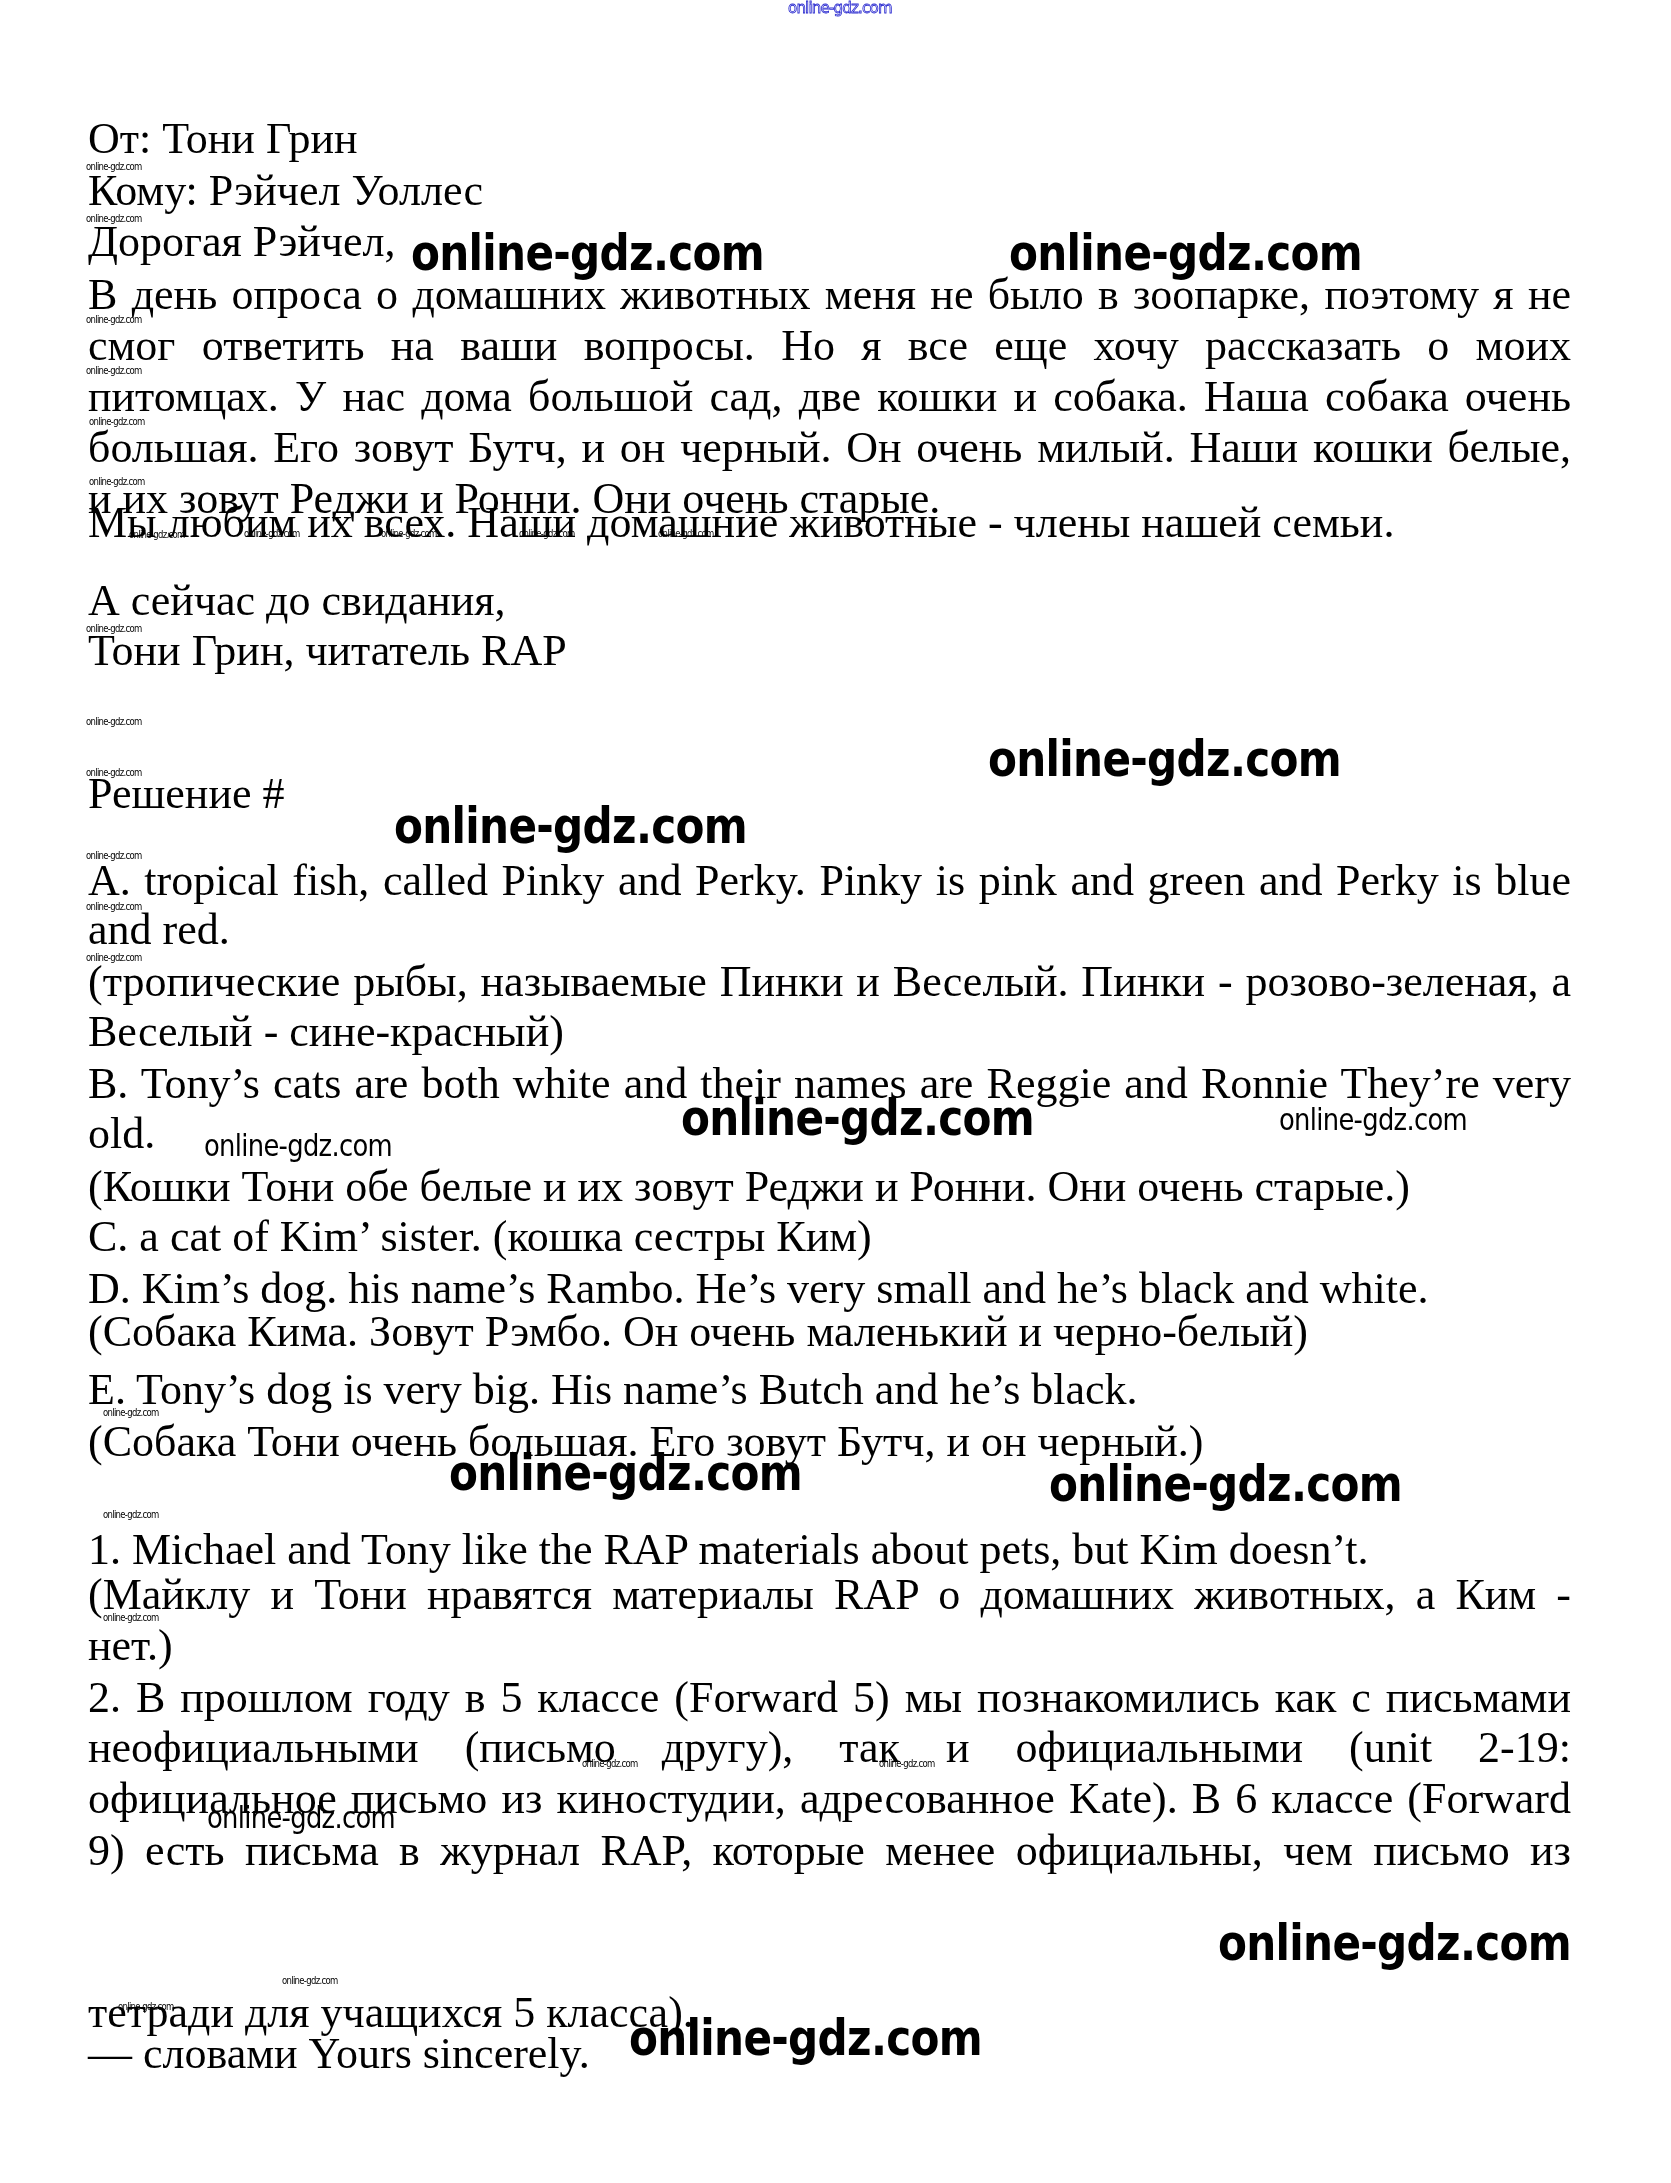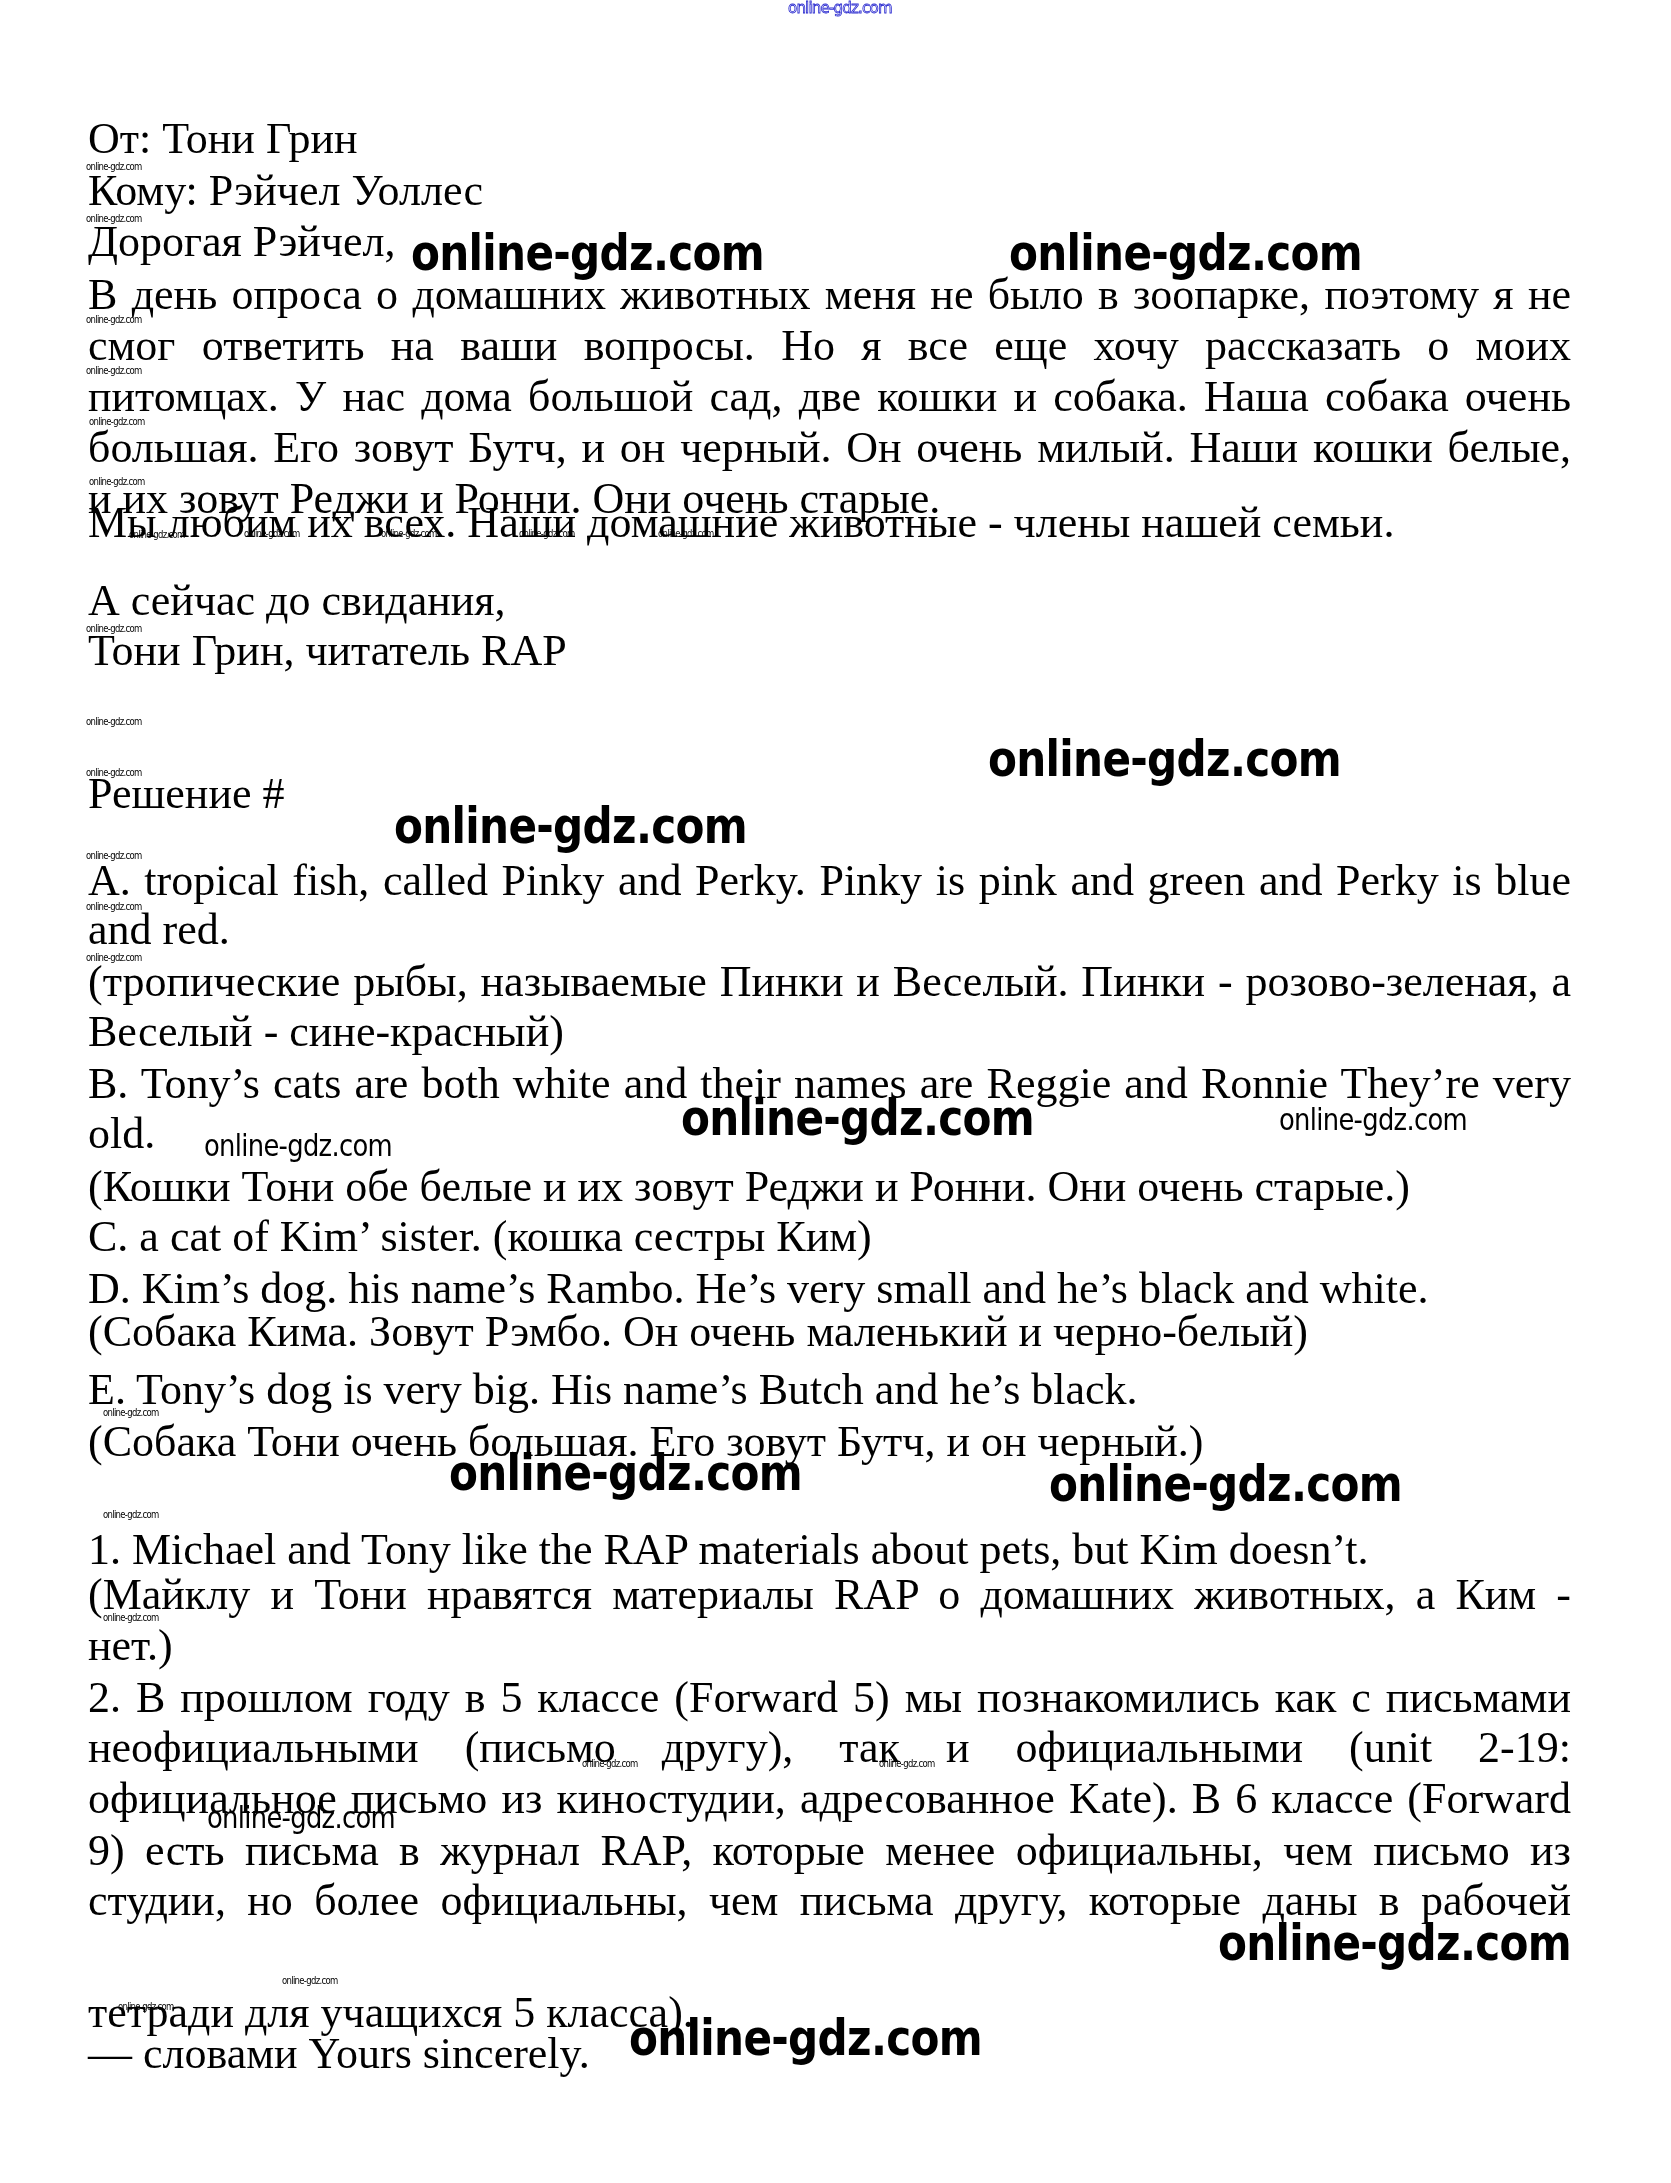--- a/index.html
+++ b/index.html
@@ -57,21 +57,20 @@
   <div class="line" style="top:1307px">(Собака Кима. Зовут Рэмбо. Он очень маленький и черно-белый)</div>
   <div class="line" style="top:1365px">E. Tony’s dog is very big. His name’s Butch and he’s black.</div>
   <div class="line" style="top:1417px">(Собака Тони очень большая. Его зовут Бутч, и он черный.)</div>
   <div class="line" style="top:1525px">1. Michael and Tony like the RAP materials about pets, but Kim doesn’t.</div>
   <div class="line just" style="top:1570px">(Майклу и Тони нравятся материалы RAP о домашних животных, а Ким -</div>
   <div class="line" style="top:1621px">нет.)</div>
   <div class="line just" style="top:1673px">2. В прошлом году в 5 классе (Forward 5) мы познакомились как с письмами</div>
   <div class="line just" style="top:1723px">неофициальными (письмо другу), так и официальными (unit 2-19:</div>
   <div class="line just" style="top:1774px">официальное письмо из киностудии, адресованное Kate). В 6 классе (Forward</div>
   <div class="line just" style="top:1826px">9) есть письма в журнал RAP, которые менее официальны, чем письмо из</div>
-  <div class="line just" style="top:1876px">студии, но более официальны, чем письма другу, которые даны в рабочей</div>
   <div class="line" style="top:1988px">тетради для учащихся 5 класса).</div>
   <div class="line" style="top:2029px">— словами Yours sincerely.</div>
 
   <div class="wm big" style="left:411px;top:225px">online-gdz.com</div>
   <div class="wm big" style="left:1009px;top:225px">online-gdz.com</div>
   <div class="wm big" style="left:988px;top:731px">online-gdz.com</div>
   <div class="wm big" style="left:394px;top:798px">online-gdz.com</div>
   <div class="wm big" style="left:681px;top:1090px">online-gdz.com</div>
   <div class="wm big" style="left:449px;top:1445px">online-gdz.com</div>
   <div class="wm big" style="left:1049px;top:1456px">online-gdz.com</div>

